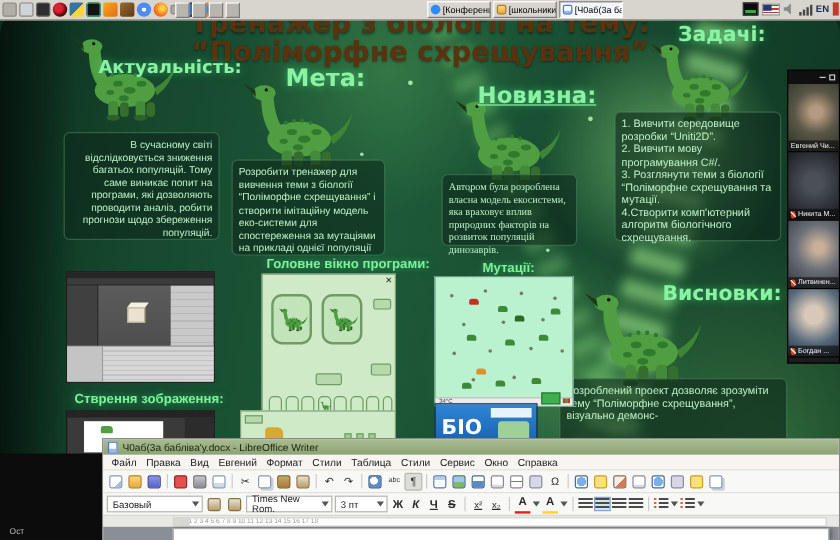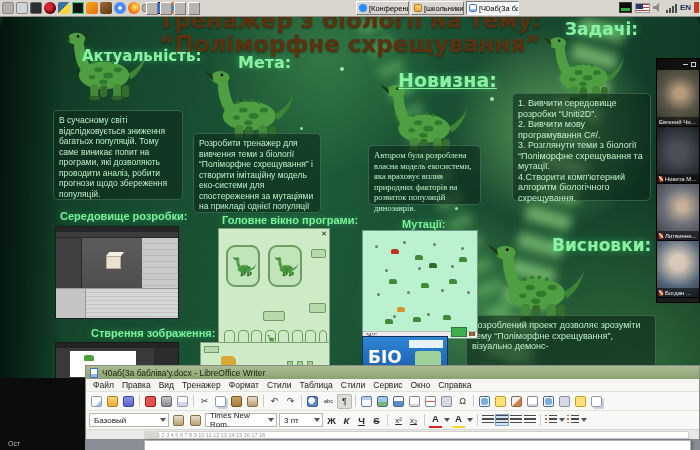--- a/index.html
+++ b/index.html
@@ -262,38 +262,37 @@
         <use href="#dinoShape"></use>
       </svg>
     <svg class="dino" style="left:512px;top:23px;width:136px;height:74px;" viewBox="0 0 120 96">
         <use href="#dinoShape"></use>
       </svg>
     <svg class="dino" style="left:463px;top:230px;width:138px;height:88px;" viewBox="0 0 120 96">
         <use href="#dinoShape"></use>
       </svg>
 
     <div class="p-head" style="left:82px;top:40px;font-size:15px;">Актуальність:</div>
-    <div class="p-head" style="left:238px;top:46px;font-size:16px;">Мета:</div>
+    <div class="p-head" style="left:238px;top:46px;font-size:20px;">Мета:</div>
     <div class="p-head" style="left:398px;top:62px;font-size:19px;text-decoration:underline;">Новизна:</div>
     <div class="p-head" style="left:552px;top:228px;font-size:17px;">Висновки:</div>
     <div class="p-head" style="left:565px;top:12px;font-size:17px;">Задачі:</div>
 
-    <div class="p-box" style="left:53px;top:103px;width:130px;height:90px;">В сучасному світі відслідковується зниження багатьох популяцій. Тому саме виникає попит на програми, які дозволяють проводити аналіз, робити прогнози щодо збереження популяцій.</div>
+    <div class="p-box" style="left:53px;top:103px;width:130px;height:90px;text-align:right;">В сучасному світі відслідковується зниження багатьох популяцій. Тому саме виникає попит на програми, які дозволяють проводити аналіз, робити прогнози щодо збереження популяцій.</div>
     <div class="p-box" style="left:193px;top:126px;width:128px;height:80px;">Розробити тренажер для вивчення теми з біології “Поліморфне схрещування” і створити імітаційну модель еко-системи для спостереження за мутаціями на прикладі однієї популяції</div>
     <div class="p-box" style="left:368px;top:138px;width:113px;height:60px;font-family:Liberation Serif, serif;">Автором була розроблена власна модель екосистеми, яка враховує вплив природних факторів на розвиток популяцій динозаврів.</div>
     <div class="p-box" style="left:512px;top:86px;width:139px;height:108px;white-space:pre-line;font-size:9px;">1. Вивчити середовище розробки “Uniti2D”.
 2. Вивчити мову програмування C#/.
 3. Розглянути теми з біології “Поліморфне схрещування та мутації.
 4.Створити комп'ютерний алгоритм біологічного схрещування.</div>
     <div class="p-box" style="left:466px;top:308px;width:190px;height:58px;font-size:9px;">Розроблений проект дозволяє зрозуміти тему “Поліморфне схрещування”, візуально демонс-</div>
 
-    <div class="p-cap" style="left:60px;top:203px;">Середовище розробки:</div>
     <div class="p-cap" style="left:222px;top:207px;">Головне вікно програми:</div>
     <div class="p-cap" style="left:402px;top:211px;">Мутації:</div>
-    <div class="p-cap" style="left:62px;top:320px;margin-left:29px;">Стврення зображення:</div>
+    <div class="p-cap" style="left:62px;top:320px;">Стврення зображення:</div>
     <div class="p-cap" style="left:247px;top:320px;">Вплив генів:</div>
     <div class="p-cap" style="left:388px;top:315px;">Підручник:</div>
 
     <div class="shot-unity">
       <div class="u-menu"></div>
       <div class="u-tool"></div>
       <div class="u-main">
         <div class="u-left"></div>
         <div class="u-view">
           <div class="u-cube"></div>
@@ -425,21 +424,21 @@
 
   <div class="writer">
     <div class="w-title">
       <span class="w-docicon"></span>
       <span>Ч0аб(3а бабліва'у.docx - LibreOffice Writer</span>
     </div>
     <div class="w-menu">
       <span>Файл</span>
       <span>Правка</span>
       <span>Вид</span>
-      <span>Тренажер</span>
+      <span>Евгений</span>
       <span>Формат</span>
       <span>Стили</span>
       <span>Таблица</span>
       <span>Стили</span>
       <span>Сервис</span>
       <span>Окно</span>
       <span>Справка</span>
     </div>
     <div class="w-tb1">
       <span class="tbi">

